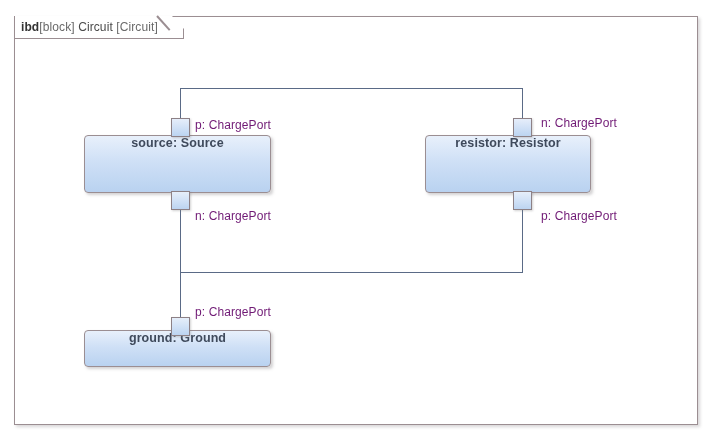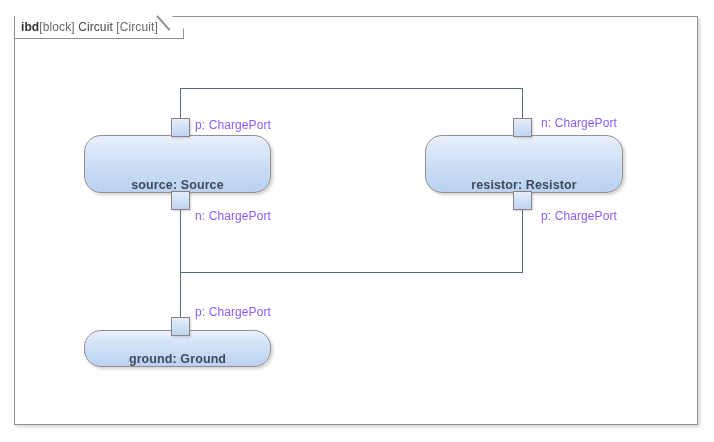--- a/index.html
+++ b/index.html
@@ -91,25 +91,25 @@
     background: #5a6a86;
   }
   .conn.h { height: 1px; }
   .conn.v { width: 1px; }
 
   
   .block {
     position: absolute;
     box-sizing: border-box;
     border: 1px solid #9b8e92;
-    border-radius: 17px;
+    border-radius: 4px;
     background: linear-gradient(to bottom, #e8f0fb 0%, #cfe0f6 45%, #b9d2f0 100%);
     box-shadow: 2px 2px 3px rgba(130,125,130,0.35);
     display: flex;
-    align-items: flex-end;
+    align-items: flex-start;
     justify-content: center;
   }
   .block-label {
     font-size: 12.5px;
     font-weight: bold;
     color: #3f4a5c;
     letter-spacing: 0.1px;
     white-space: nowrap;
   }
 
@@ -121,21 +121,21 @@
     box-sizing: border-box;
     border: 1px solid #8d8186;
     background: linear-gradient(to bottom, #e6eefa 0%, #cfe0f6 55%, #bcd4f1 100%);
     box-shadow: 1px 1px 2px rgba(130,125,130,0.35);
   }
 
   
   .port-label {
     position: absolute;
     font-size: 12px;
-    color: #8b5cf6;
+    color: #701a75;
     white-space: nowrap;
     letter-spacing: 0.1px;
   }
 </style>
 </head>
 <body>
 
 <div id="canvas">
 
   <div class="diagram-frame"></div>
@@ -155,21 +155,21 @@
   <div class="conn v" style="left:180px; top:209px; height:64px;"></div>
   <div class="conn h" style="left:180px; top:272px; width:343px;"></div>
   <div class="conn v" style="left:522px; top:209px; height:64px;"></div>
 
   <div class="conn v" style="left:180px; top:272px; height:59px;"></div>
 
   <div class="block" style="left:84px; top:135px; width:187px; height:58px;">
     <span class="block-label">source: Source</span>
   </div>
 
-  <div class="block" style="left:425px; top:135px; width:198px; height:58px;">
+  <div class="block" style="left:425px; top:135px; width:166px; height:58px;">
     <span class="block-label">resistor: Resistor</span>
   </div>
 
   <div class="block" style="left:84px; top:330px; width:187px; height:37px;">
     <span class="block-label">ground: Ground</span>
   </div>
 
   <div class="port" style="left:171px; top:118px;"></div>
   <div class="port" style="left:171px; top:191px;"></div>
   <div class="port" style="left:513px; top:118px;"></div>

